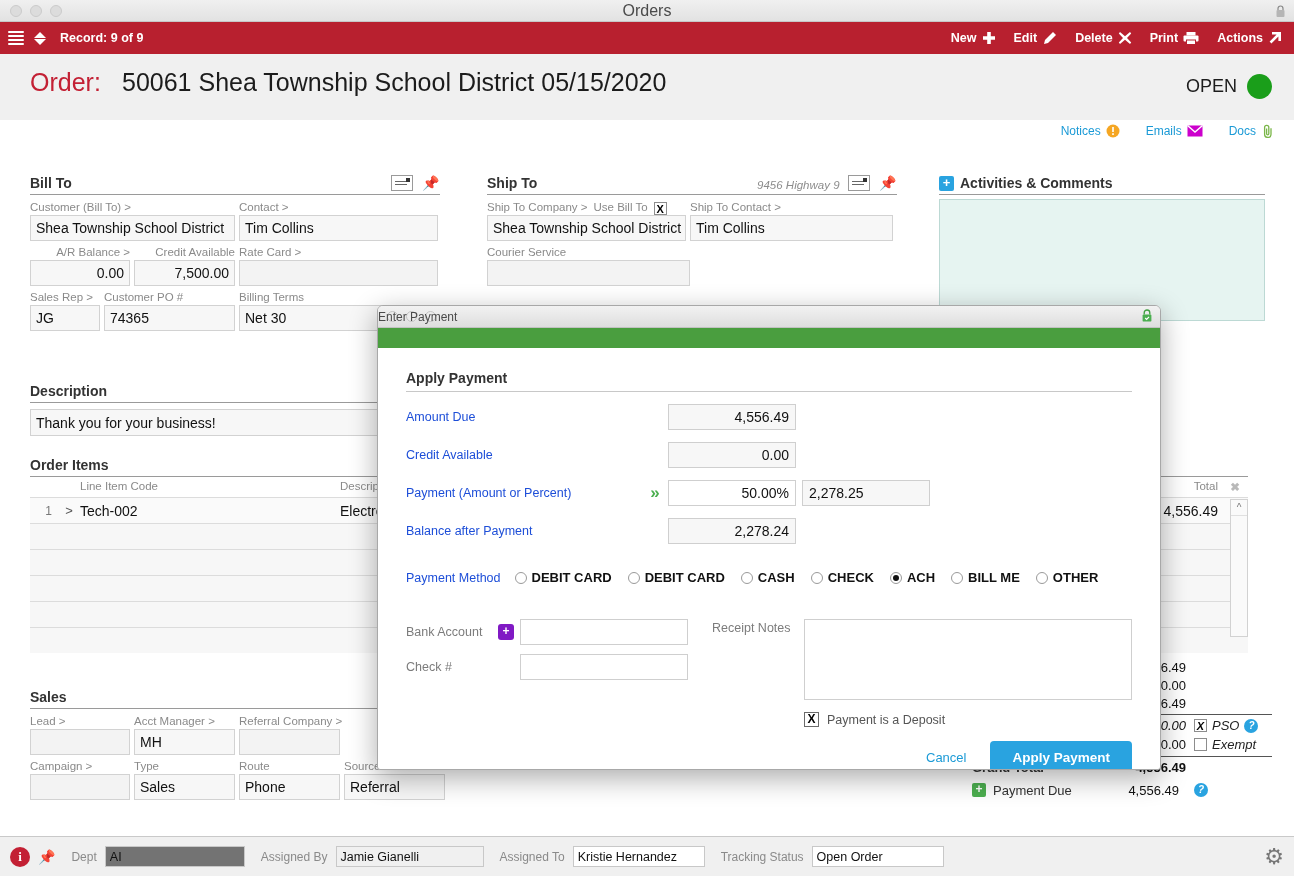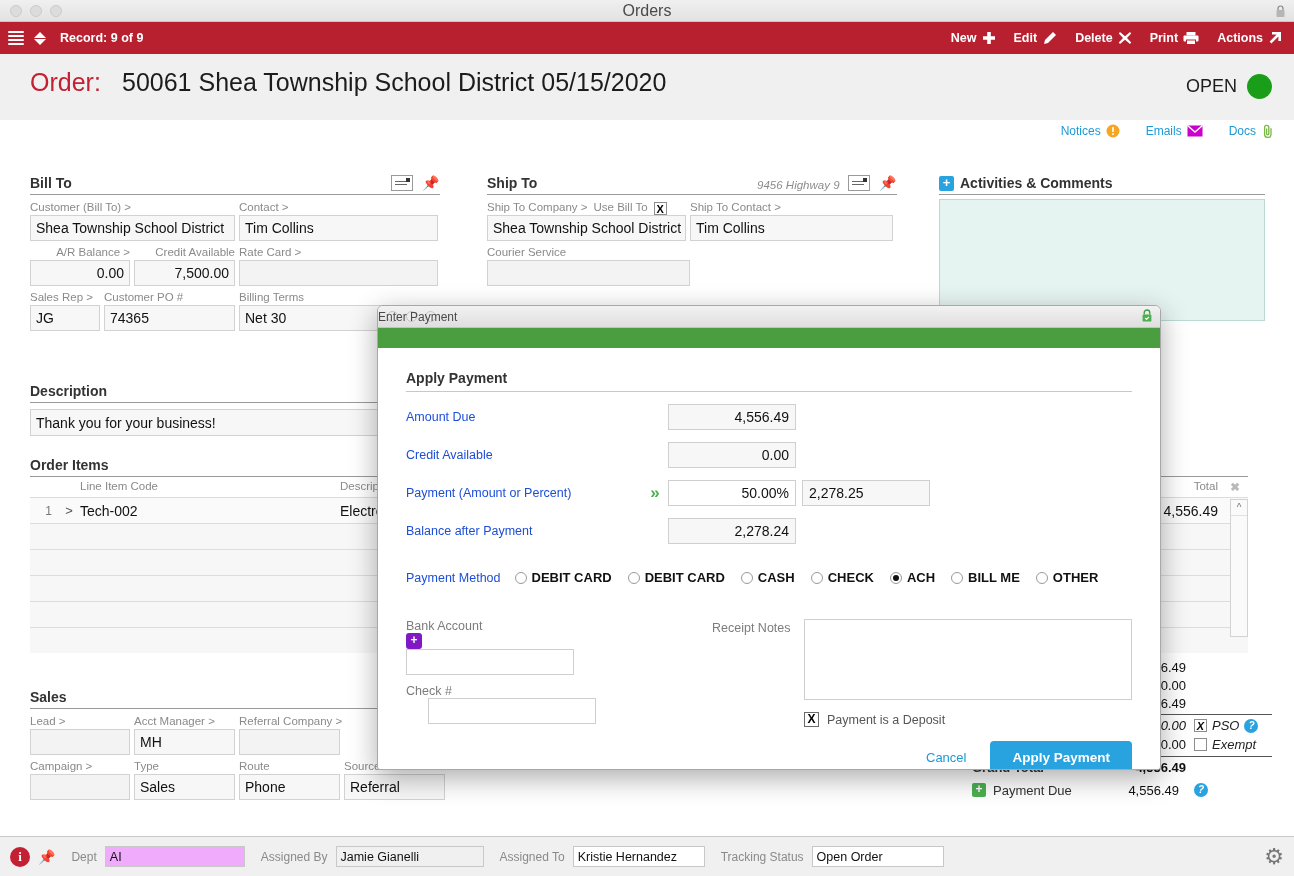--- a/index.html
+++ b/index.html
@@ -164,21 +164,21 @@
   .m-inp.white { background: #fff; }
   .m-inp.wide { width: 128px; justify-content: flex-start; padding-left: 6px; padding-right: 12px; }
   .dblarrow { color: #4caf50; font-size: 17px; font-weight: bold; width: 26px; text-align: center; margin-left: -26px; }
   .m-pm { display: flex; align-items: center; margin-top: 26px; gap: 0; }
   .m-pm .m-lbl { width: auto; margin-right: 14px; }
   .radio-item { display: flex; align-items: center; gap: 5px; margin-right: 16px; font-size: 13px; font-weight: bold; color: #111; cursor: pointer; }
   .radio { width: 12px; height: 12px; border-radius: 50%; border: 1px solid #9a9a9a; background: #fff; position: relative; }
   .radio.on::after { content:""; position:absolute; left:2px; top:2px; width:6px; height:6px; border-radius:50%; background:#111; }
   .m-lower { display: flex; margin-top: 34px; }
   .m-lower-l { width: 306px; }
-  .ll-row { display: flex; margin-bottom: 9px; flex-direction: column; }
+  .ll-row { display: flex; align-items: center; margin-bottom: 9px; }
   .ll-lbl { width: 92px; font-size: 12.5px; color: #7c7c7c; }
   .plus-purple { width: 16px; height: 16px; background: #8019c4; color: #fff; font-size: 12px; font-weight: bold; text-align: center; line-height: 15px; border-radius: 3px; margin-right: 6px; }
   .ll-inp { width: 168px; height: 26px; border: 1px solid #cfcfcf; background: #fff; }
   .m-lower-r { flex: 1; display: flex; }
   .rn-lbl { font-size: 12.5px; color: #7c7c7c; width: 92px; padding-top: 2px; }
   .rn-col { flex: 1; }
   .rn-box { height: 81px; border: 1px solid #cfcfcf; background: #fff; }
   .dep-row { display: flex; align-items: center; gap: 8px; margin-top: 12px; }
   .dep-cb { width: 15px; height: 15px; border: 1px solid #6a6a6a; background: #fff; font-size: 12px; line-height: 13px; text-align: center; font-weight: bold; color: #000; }
   .dep-lbl { font-size: 12.5px; color: #555; }
@@ -603,21 +603,21 @@
           </div>
         </div>
       </div>
     </div>
   </div>
 
   <div class="bottombar">
     <span class="info-ic">i</span>
     <span class="pin" style="color:#777;">📌</span>
     <span class="bb-label">Dept</span>
-    <span class="bb-input" style="width:140px;background:#f0abfc;">AI</span>
+    <span class="bb-input" style="width:140px;background:#737373;">AI</span>
     <span class="bb-label">Assigned By</span>
     <span class="bb-input" style="width:148px;background:#f0f0f0;">Jamie Gianelli</span>
     <span class="bb-label">Assigned To</span>
     <span class="bb-input" style="width:132px;background:#fff;">Kristie Hernandez</span>
     <span class="bb-label">Tracking Status</span>
     <span class="bb-input" style="width:132px;background:#fff;">Open Order</span>
     <span class="gear">⚙</span>
   </div>
 
 </div>

